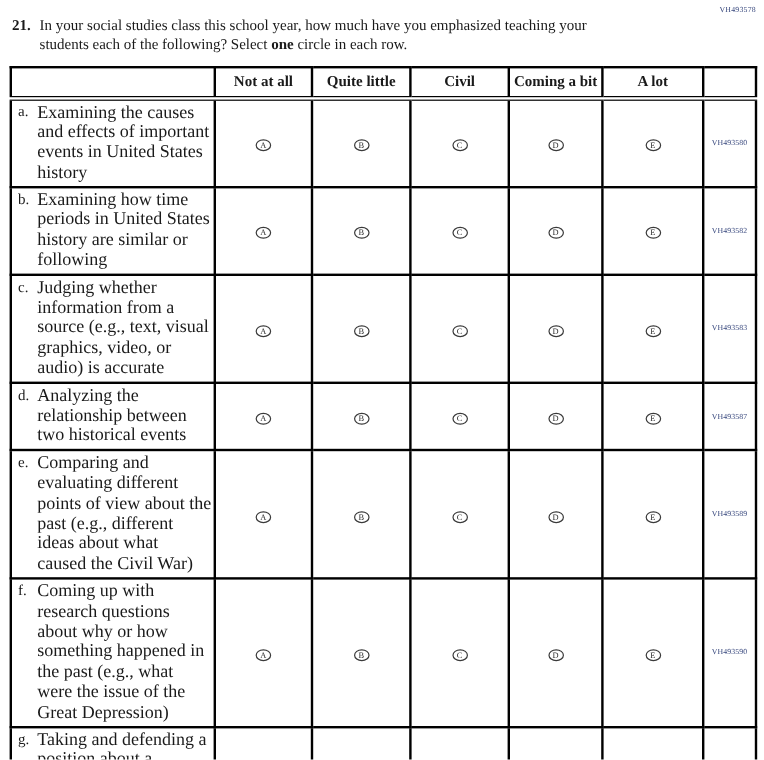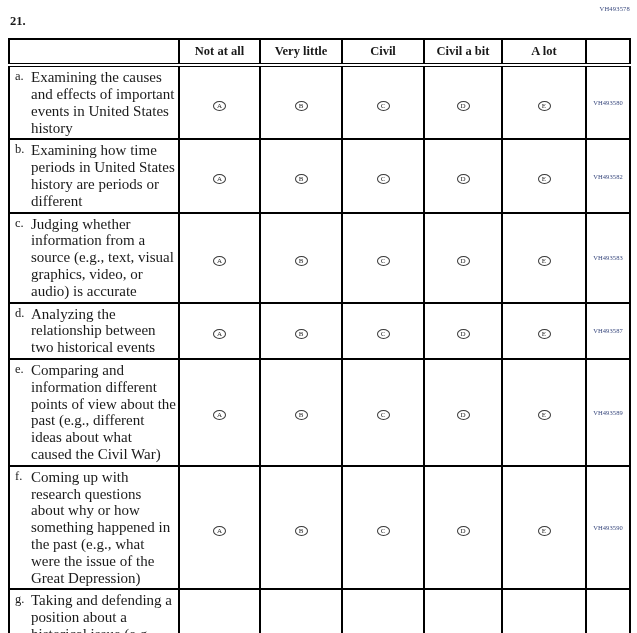--- a/index.html
+++ b/index.html
@@ -62,39 +62,40 @@
   tr.rf { height: 100px; }
   tr.rg { height: 99px; }
 </style>
 </head>
 <body>
 
 <div class="page-code">VH493578</div>
 
 <div class="question">
   <span class="qnum">21.</span>
+  <p class="qtext"><span>In your social studies class this school year, how much have you emphasized teaching your students each of the following? Select </span><b>one</b><span> circle in each row.</span></p>
 </div>
 
 <table class="grid">
   <colgroup>
     <col style="width:170px">
       <col style="width:81px">
       <col style="width:82px">
     <col style="width:82px">
       <col style="width:78px">
       <col style="width:84px">
     <col style="width:44px">
   </colgroup>
   <thead>
     <tr>
       <th></th>
       <th>Not at all</th>
-      <th>Very little</th>
+      <th>Quite little</th>
       <th>Civil</th>
-      <th>Civil a bit</th>
+      <th>Coming a bit</th>
       <th>A lot</th>
       <th></th>
     </tr>
   </thead>
   <tbody>
     <tr class="ra">
       <td class="stem">
           <div class="stem-inner">
             <span class="ltr">a.</span>
             <span class="stx">Examining the causes and effects of important events in United States history</span>
@@ -104,21 +105,21 @@
       <td class="opt-cell"><span class="opt">B</span></td>
       <td class="opt-cell"><span class="opt">C</span></td>
       <td class="opt-cell"><span class="opt">D</span></td>
       <td class="opt-cell"><span class="opt">E</span></td>
       <td class="code">VH493580</td>
     </tr>
     <tr class="rb">
       <td class="stem">
           <div class="stem-inner">
             <span class="ltr">b.</span>
-            <span class="stx">Examining how time periods in United States history are periods or different</span>
+            <span class="stx">Examining how time periods in United States history are similar or following</span>
           </div>
         </td>
       <td class="opt-cell"><span class="opt">A</span></td>
       <td class="opt-cell"><span class="opt">B</span></td>
       <td class="opt-cell"><span class="opt">C</span></td>
       <td class="opt-cell"><span class="opt">D</span></td>
       <td class="opt-cell"><span class="opt">E</span></td>
       <td class="code">VH493582</td>
     </tr>
     <tr class="rc">
@@ -146,21 +147,21 @@
       <td class="opt-cell"><span class="opt">B</span></td>
       <td class="opt-cell"><span class="opt">C</span></td>
       <td class="opt-cell"><span class="opt">D</span></td>
       <td class="opt-cell"><span class="opt">E</span></td>
       <td class="code">VH493587</td>
     </tr>
     <tr class="re">
       <td class="stem">
           <div class="stem-inner">
             <span class="ltr">e.</span>
-            <span class="stx">Comparing and information different points of view about the past (e.g., different ideas about what caused the Civil War)</span>
+            <span class="stx">Comparing and evaluating different points of view about the past (e.g., different ideas about what caused the Civil War)</span>
           </div>
         </td>
       <td class="opt-cell"><span class="opt">A</span></td>
       <td class="opt-cell"><span class="opt">B</span></td>
       <td class="opt-cell"><span class="opt">C</span></td>
       <td class="opt-cell"><span class="opt">D</span></td>
       <td class="opt-cell"><span class="opt">E</span></td>
       <td class="code">VH493589</td>
     </tr>
     <tr class="rf">

